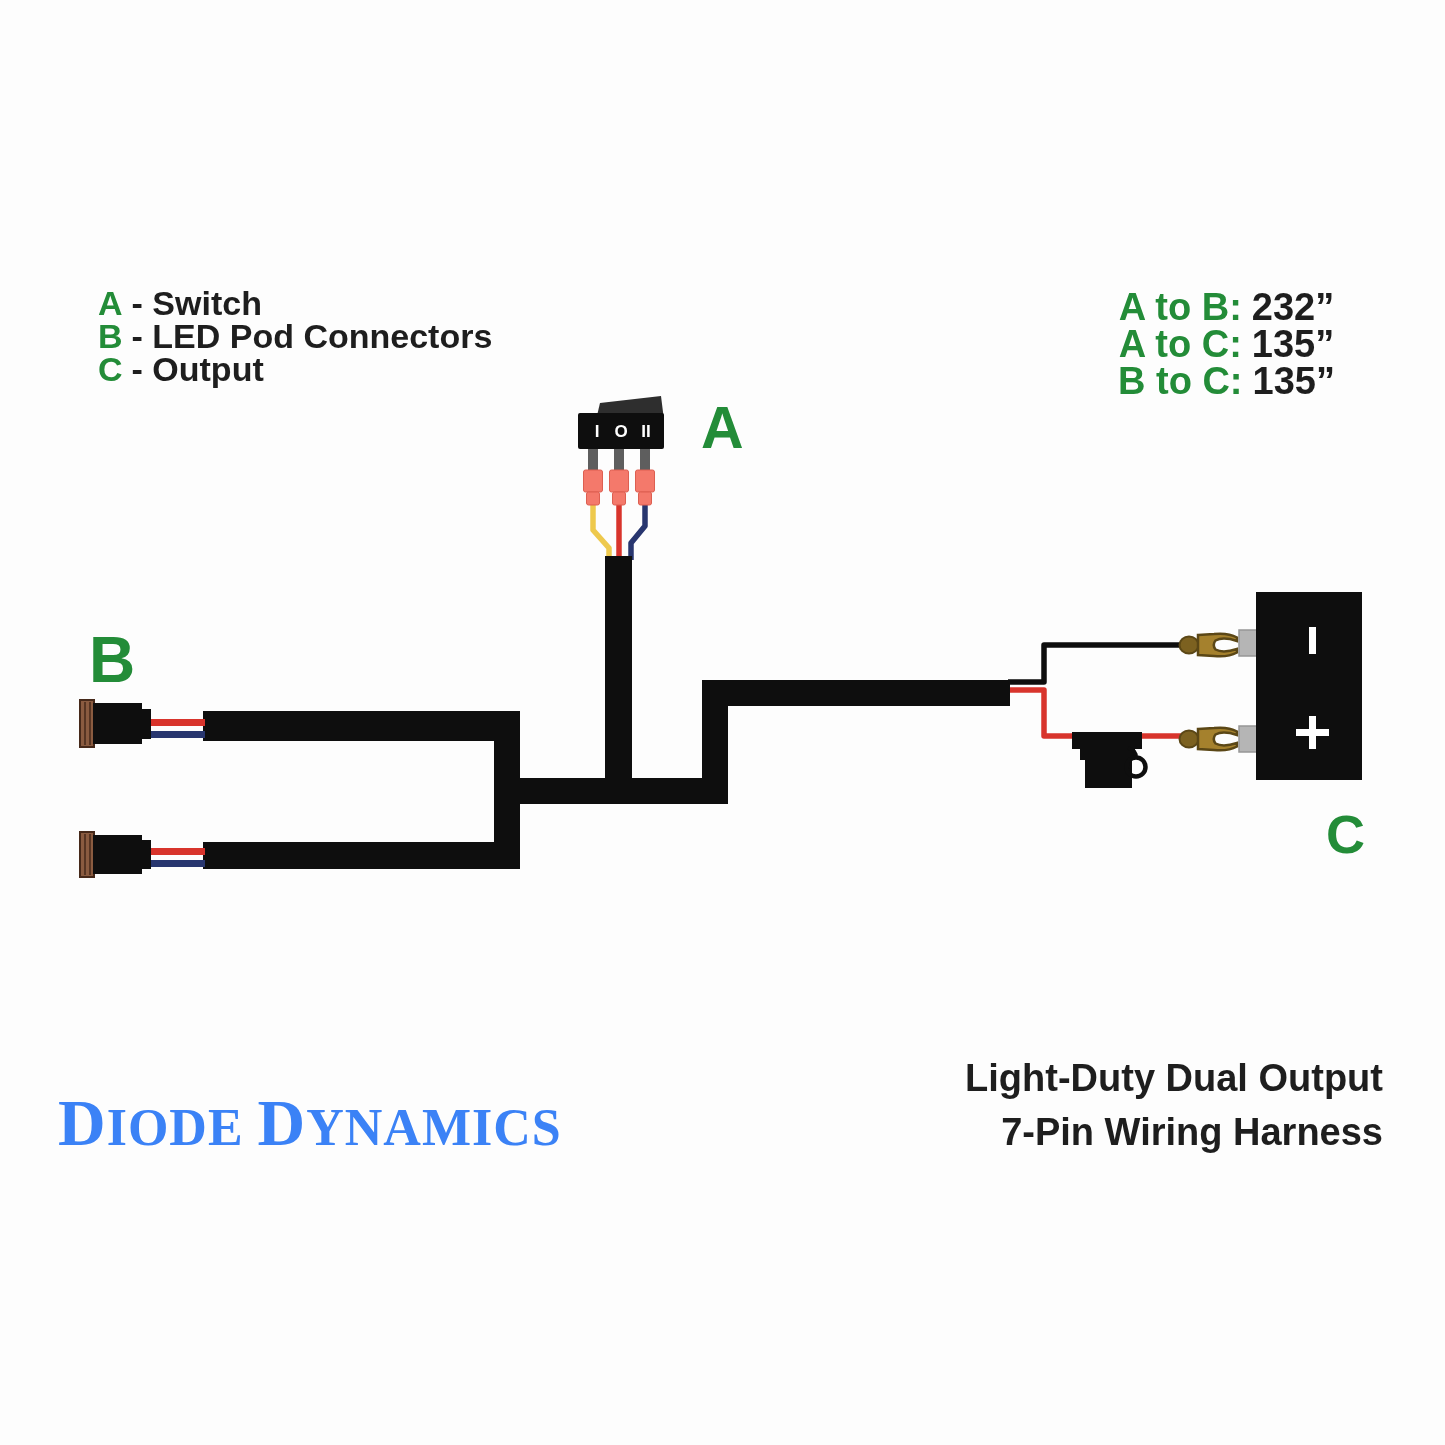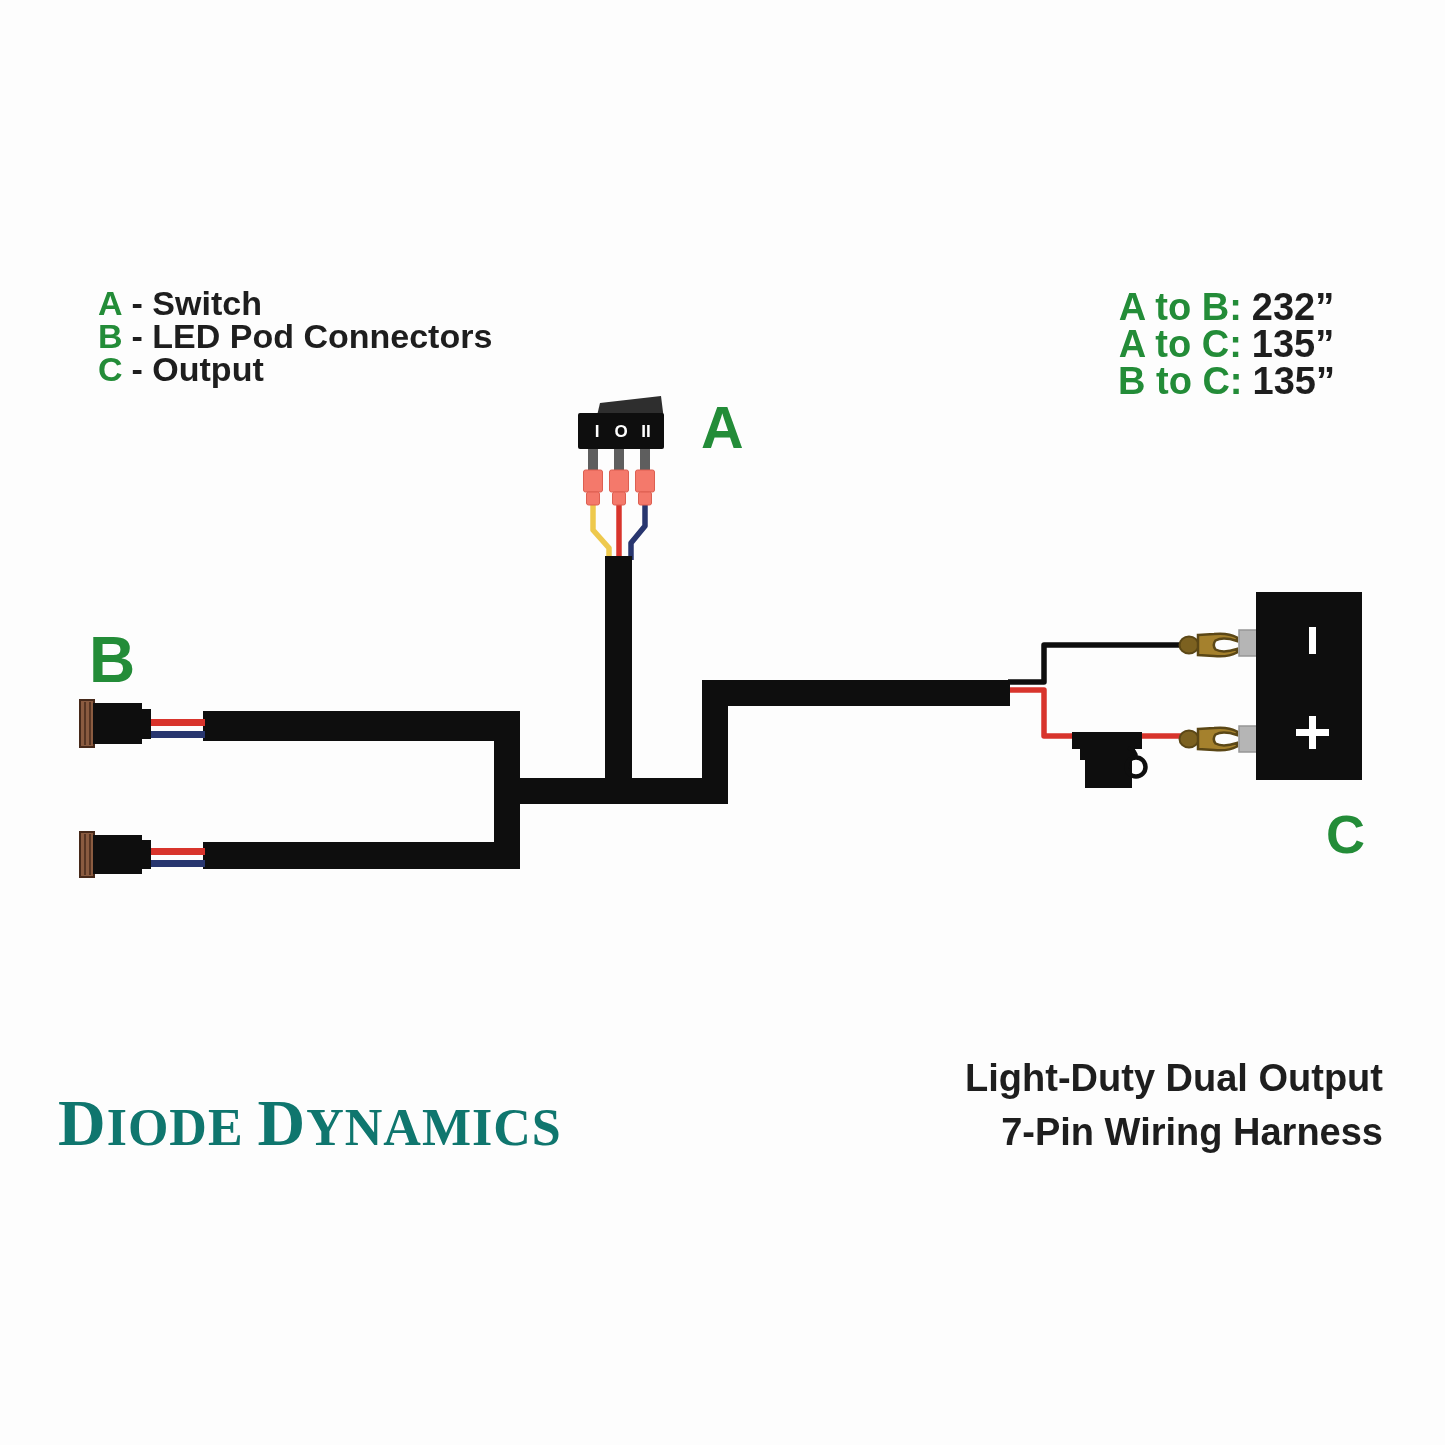--- a/index.html
+++ b/index.html
@@ -36,21 +36,21 @@
   .legend .letter{color:var(--c-green-label,#238c38);}
   .legend .lab{margin-left:9px;}
   .dist{position:absolute;left:1118px;top:289px;font-size:38px;font-weight:bold;line-height:37px;white-space:nowrap;text-align:center;}
   .dist .pair{color:var(--c-green-label,#238c38);}
   .dist .val{margin-left:10px;}
   .diagram-label{position:absolute;font-weight:bold;line-height:1;color:var(--c-green-label,#238c38);}
   #label-a{left:701px;top:399px;font-size:59px;}
   #label-b{left:89px;top:628px;font-size:64px;}
   #label-c{left:1326px;top:807px;font-size:54px;}
   #logo{position:absolute;left:58px;top:1087px;line-height:71px;white-space:nowrap;
-        font-family:"Liberation Serif",serif;font-weight:bold;color:#0f766e;letter-spacing:1px;}
+        font-family:"Liberation Serif",serif;font-weight:bold;color:#3b82f6;letter-spacing:1px;}
   .logo-lg{font-size:66px;}
   .logo-sm{font-size:52px;}
   .logo-gap{margin-left:14px;}
   #title{position:absolute;right:62px;top:1051px;text-align:right;font-size:38px;font-weight:bold;line-height:54px;white-space:nowrap;}
 </style>
 </head>
 <body>
 
 <div id="stage">
 

